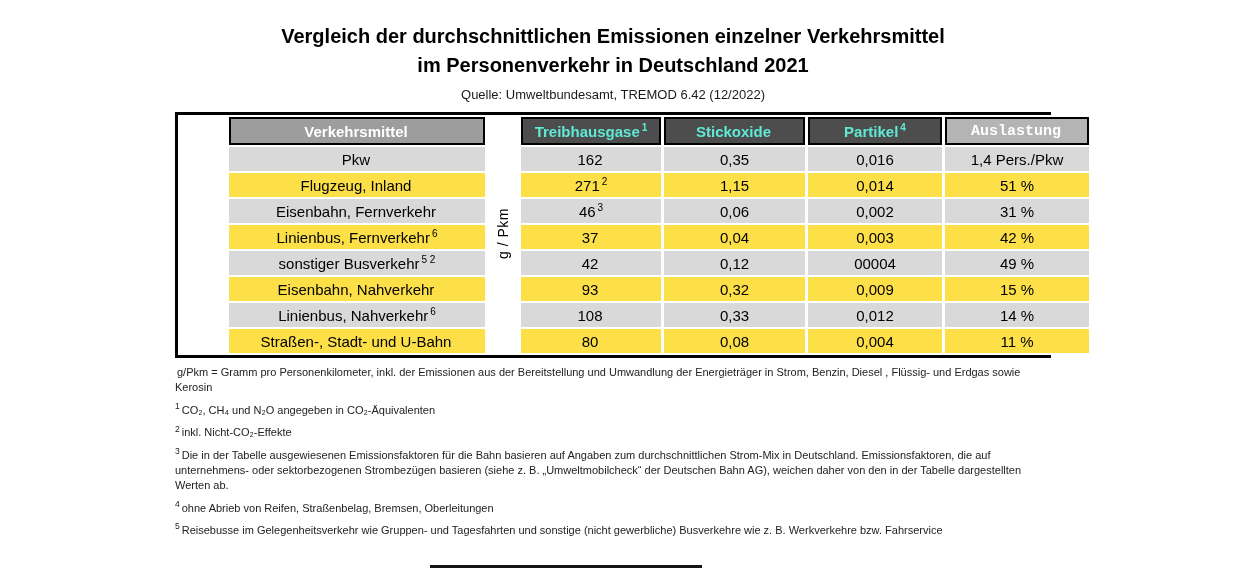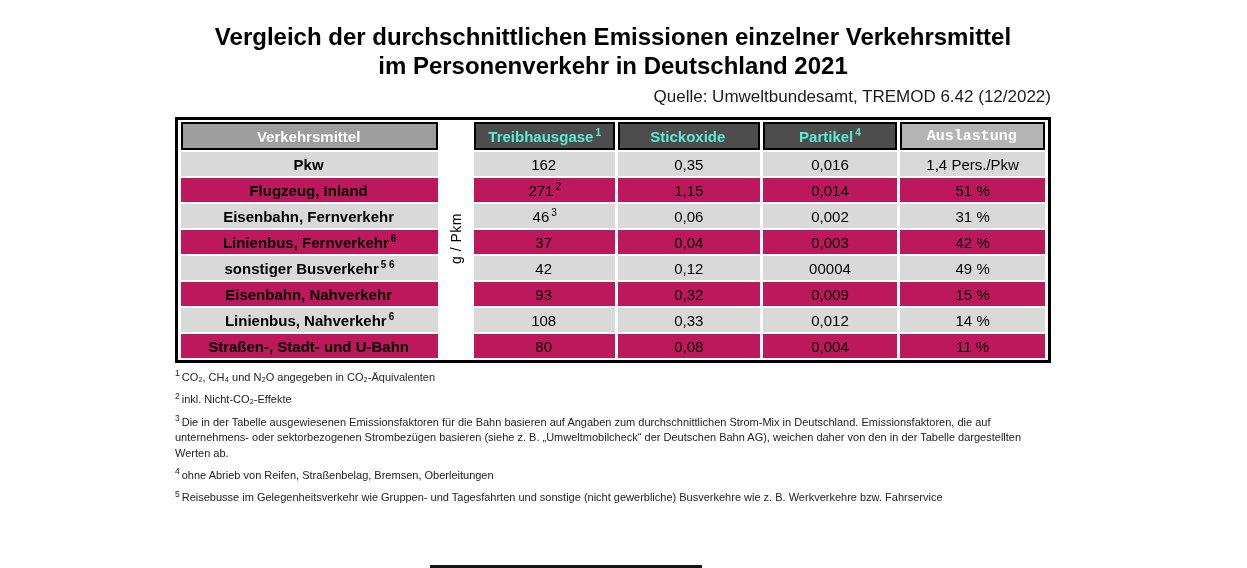--- a/index.html
+++ b/index.html
@@ -17,42 +17,43 @@
     position: absolute;
     left: 175px;
     top: 0;
     width: 876px;
   }
   .title-block {
     text-align: center;
     margin-top: 22px;
   }
   .title-line {
-    font-size: 24px;
+    font-size: 20px;
     font-weight: bold;
     line-height: 29px;
     color: #000;
   }
   .source-line {
-    text-align: right;
-    font-size: 17px;
+    text-align: center;
+    font-size: 13px;
     color: #1a1a1a;
     margin-top: 7px;
   }
   .table-frame {
     margin-top: 10px;
     border: 3px solid #000;
     background: #fff;
   }
   table.emissions {
     width: 100%;
     border-collapse: separate;
     border-spacing: 3px 2px;
     background: #fff;
     table-layout: fixed;
+    padding-left: 48px;
   }
   table.emissions th, table.emissions td {
     text-align: center;
     vertical-align: middle;
     padding: 1px 3px;
     height: 22px;
     font-size: 15px;
     overflow: hidden;
     white-space: nowrap;
   }
@@ -66,22 +67,22 @@
   }
   .unit-text {
     display: inline-block;
     writing-mode: vertical-rl;
     transform: rotate(180deg);
     font-size: 14px;
     color: #000;
     letter-spacing: 0.5px;
   }
   tr.row-odd  td:not(.unit-cell) { background: #d9d9d9; }
-  tr.row-even td:not(.unit-cell) { background: #be185d; }
-  td.name-cell { font-weight: bold; }
+  tr.row-even td:not(.unit-cell) { background: #fde047; }
+  td.name-cell { font-weight: normal; }
   td.value-cell { font-weight: normal; }
   sup {
     font-size: 10px;
     line-height: 0;
     vertical-align: super;
     margin-left: 2px;
   }
   .footnotes {
     margin-top: 7px;
     font-size: 11px;
@@ -157,21 +158,21 @@
         <td class="value-cell">31 %</td>
       </tr>
       <tr class="row-even">
         <td class="name-cell"><span>Linienbus, Fernverkehr</span><sup>6</sup></td>
         <td class="value-cell"><span>37</span><sup></sup></td>
         <td class="value-cell">0,04</td>
         <td class="value-cell">0,003</td>
         <td class="value-cell">42 %</td>
       </tr>
       <tr class="row-odd">
-        <td class="name-cell"><span>sonstiger Busverkehr</span><sup>5 6</sup></td>
+        <td class="name-cell"><span>sonstiger Busverkehr</span><sup>5 2</sup></td>
         <td class="value-cell"><span>42</span><sup></sup></td>
         <td class="value-cell">0,12</td>
         <td class="value-cell">00004</td>
         <td class="value-cell">49 %</td>
       </tr>
       <tr class="row-even">
         <td class="name-cell"><span>Eisenbahn, Nahverkehr</span><sup></sup></td>
         <td class="value-cell"><span>93</span><sup></sup></td>
         <td class="value-cell">0,32</td>
         <td class="value-cell">0,009</td>
@@ -189,20 +190,21 @@
         <td class="value-cell"><span>80</span><sup></sup></td>
         <td class="value-cell">0,08</td>
         <td class="value-cell">0,004</td>
         <td class="value-cell">11 %</td>
       </tr>
     </tbody>
       </table>
   </div>
 
   <div class="footnotes">
+    <p class="footnote"><sup></sup><span>g/Pkm = Gramm pro Personenkilometer, inkl. der Emissionen aus der Bereitstellung und Umwandlung der Energieträger in Strom, Benzin, Diesel , Flüssig- und Erdgas sowie Kerosin</span></p>
     <p class="footnote"><sup>1</sup><span>CO₂, CH₄ und N₂O angegeben in CO₂-Äquivalenten</span></p>
     <p class="footnote"><sup>2</sup><span>inkl. Nicht-CO₂-Effekte</span></p>
     <p class="footnote"><sup>3</sup><span>Die in der Tabelle ausgewiesenen Emissionsfaktoren für die Bahn basieren auf Angaben zum durchschnittlichen Strom-Mix in Deutschland. Emissionsfaktoren, die auf unternehmens- oder sektorbezogenen Strombezügen basieren (siehe z. B. „Umweltmobilcheck“ der Deutschen Bahn AG), weichen daher von den in der Tabelle dargestellten Werten ab.</span></p>
     <p class="footnote"><sup>4</sup><span>ohne Abrieb von Reifen, Straßenbelag, Bremsen, Oberleitungen</span></p>
     <p class="footnote"><sup>5</sup><span>Reisebusse im Gelegenheitsverkehr wie Gruppen- und Tagesfahrten und sonstige (nicht gewerbliche) Busverkehre wie z. B. Werkverkehre bzw. Fahrservice</span></p>
   </div>
 
 </div>
 
 <div class="cutoff-bar"></div>

